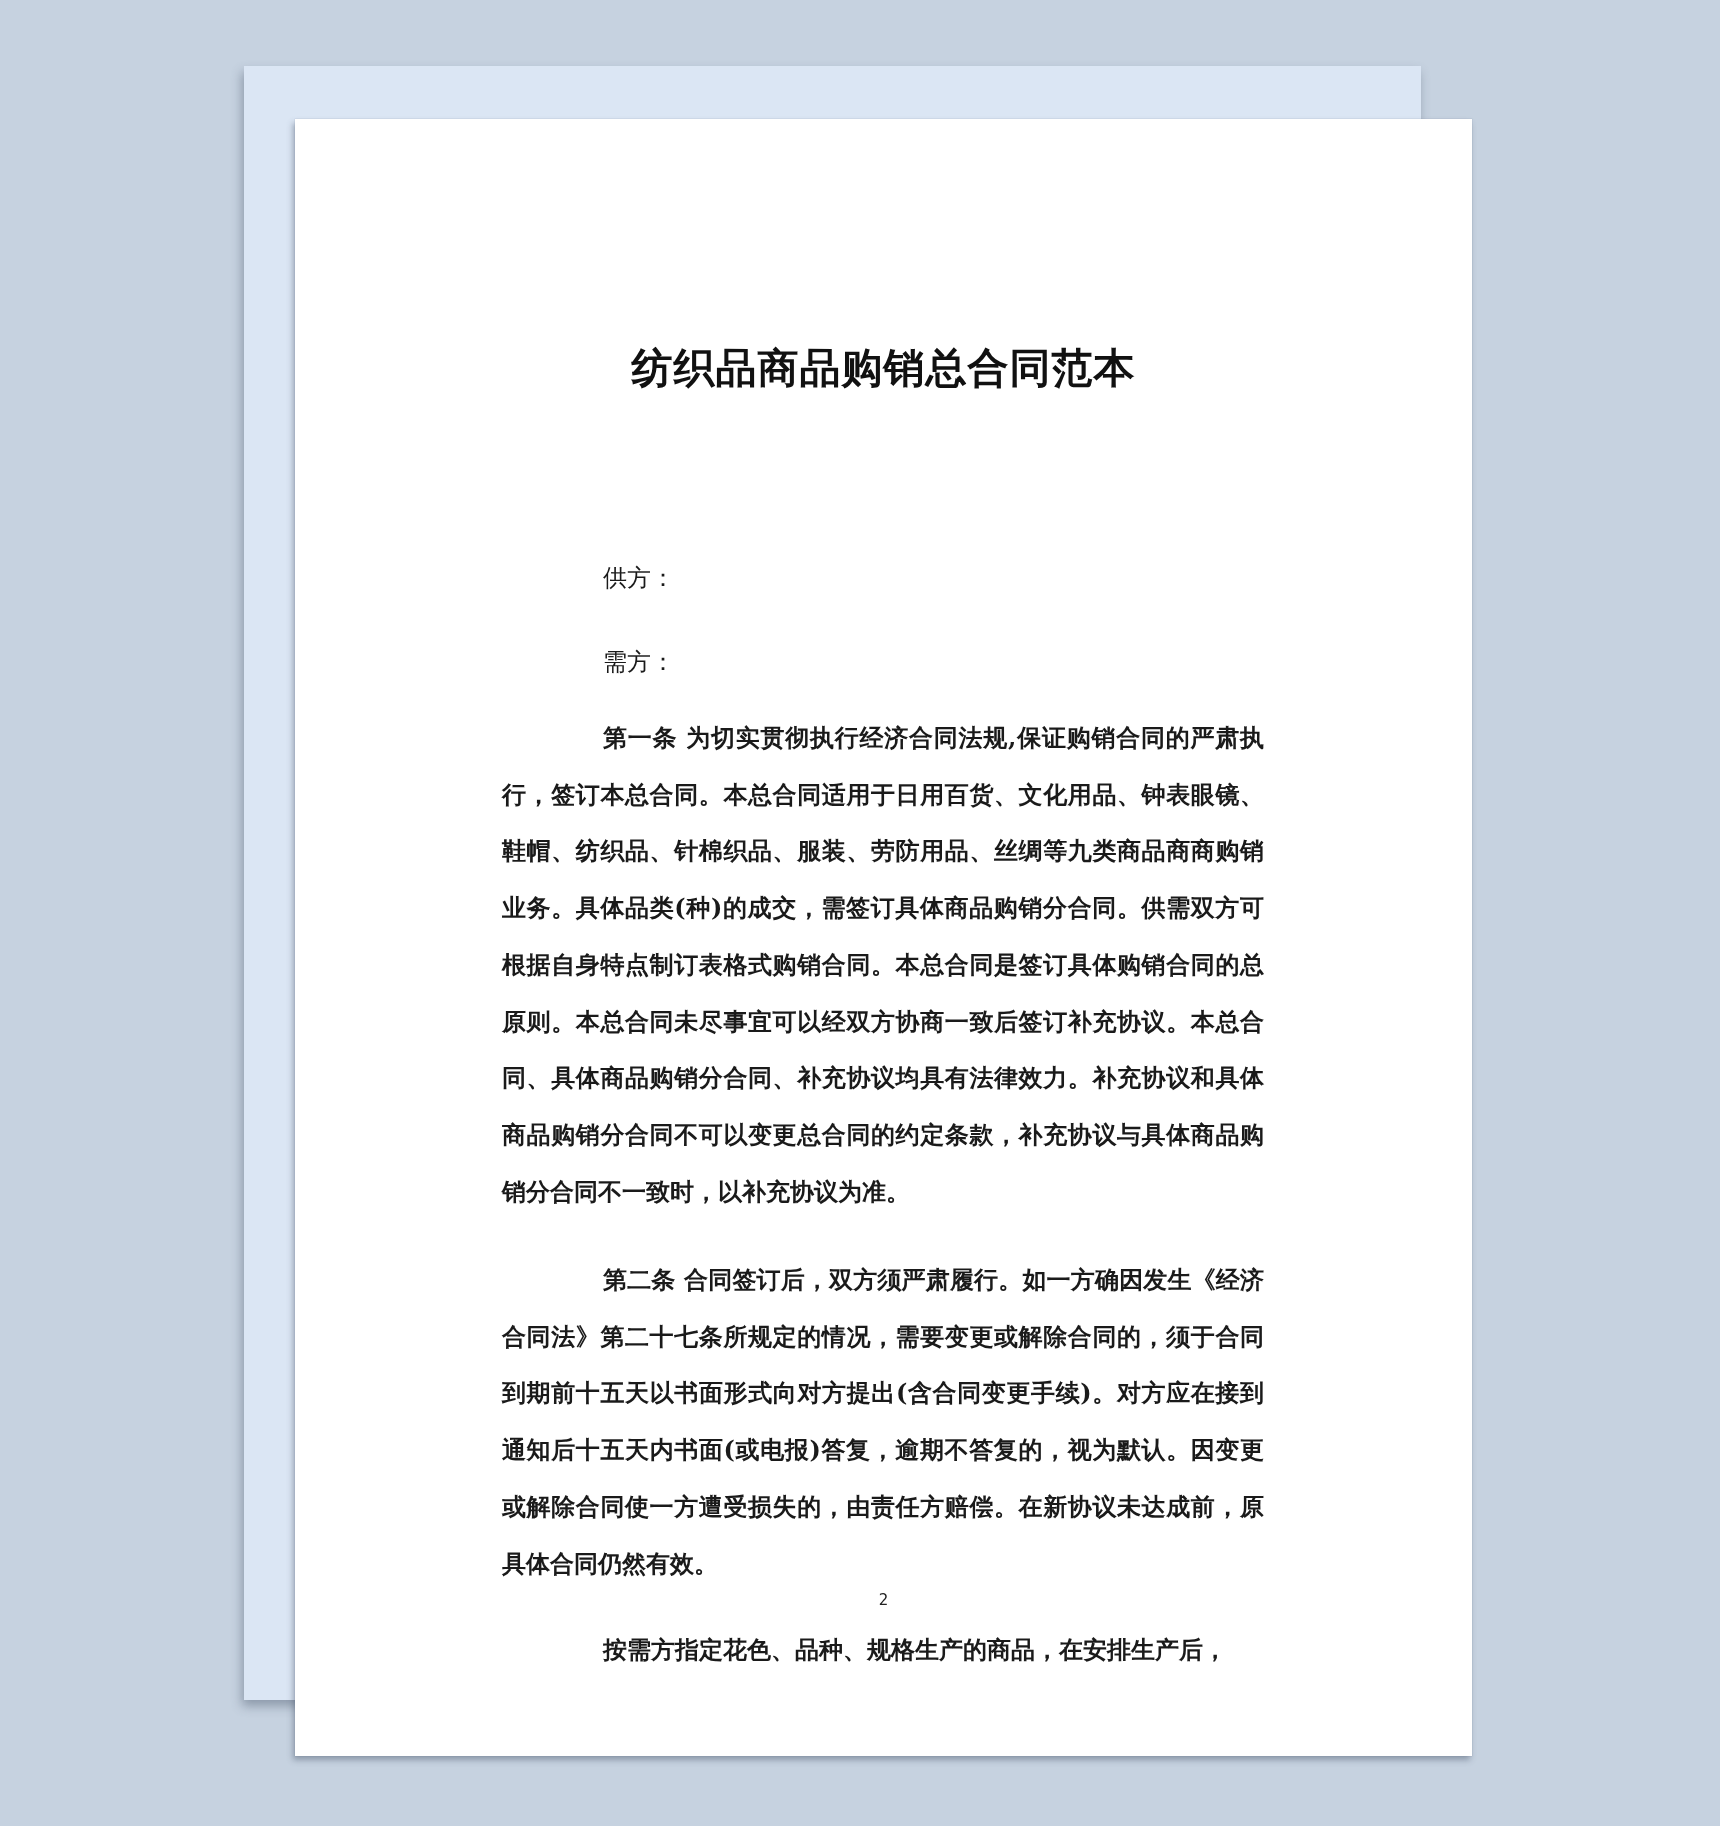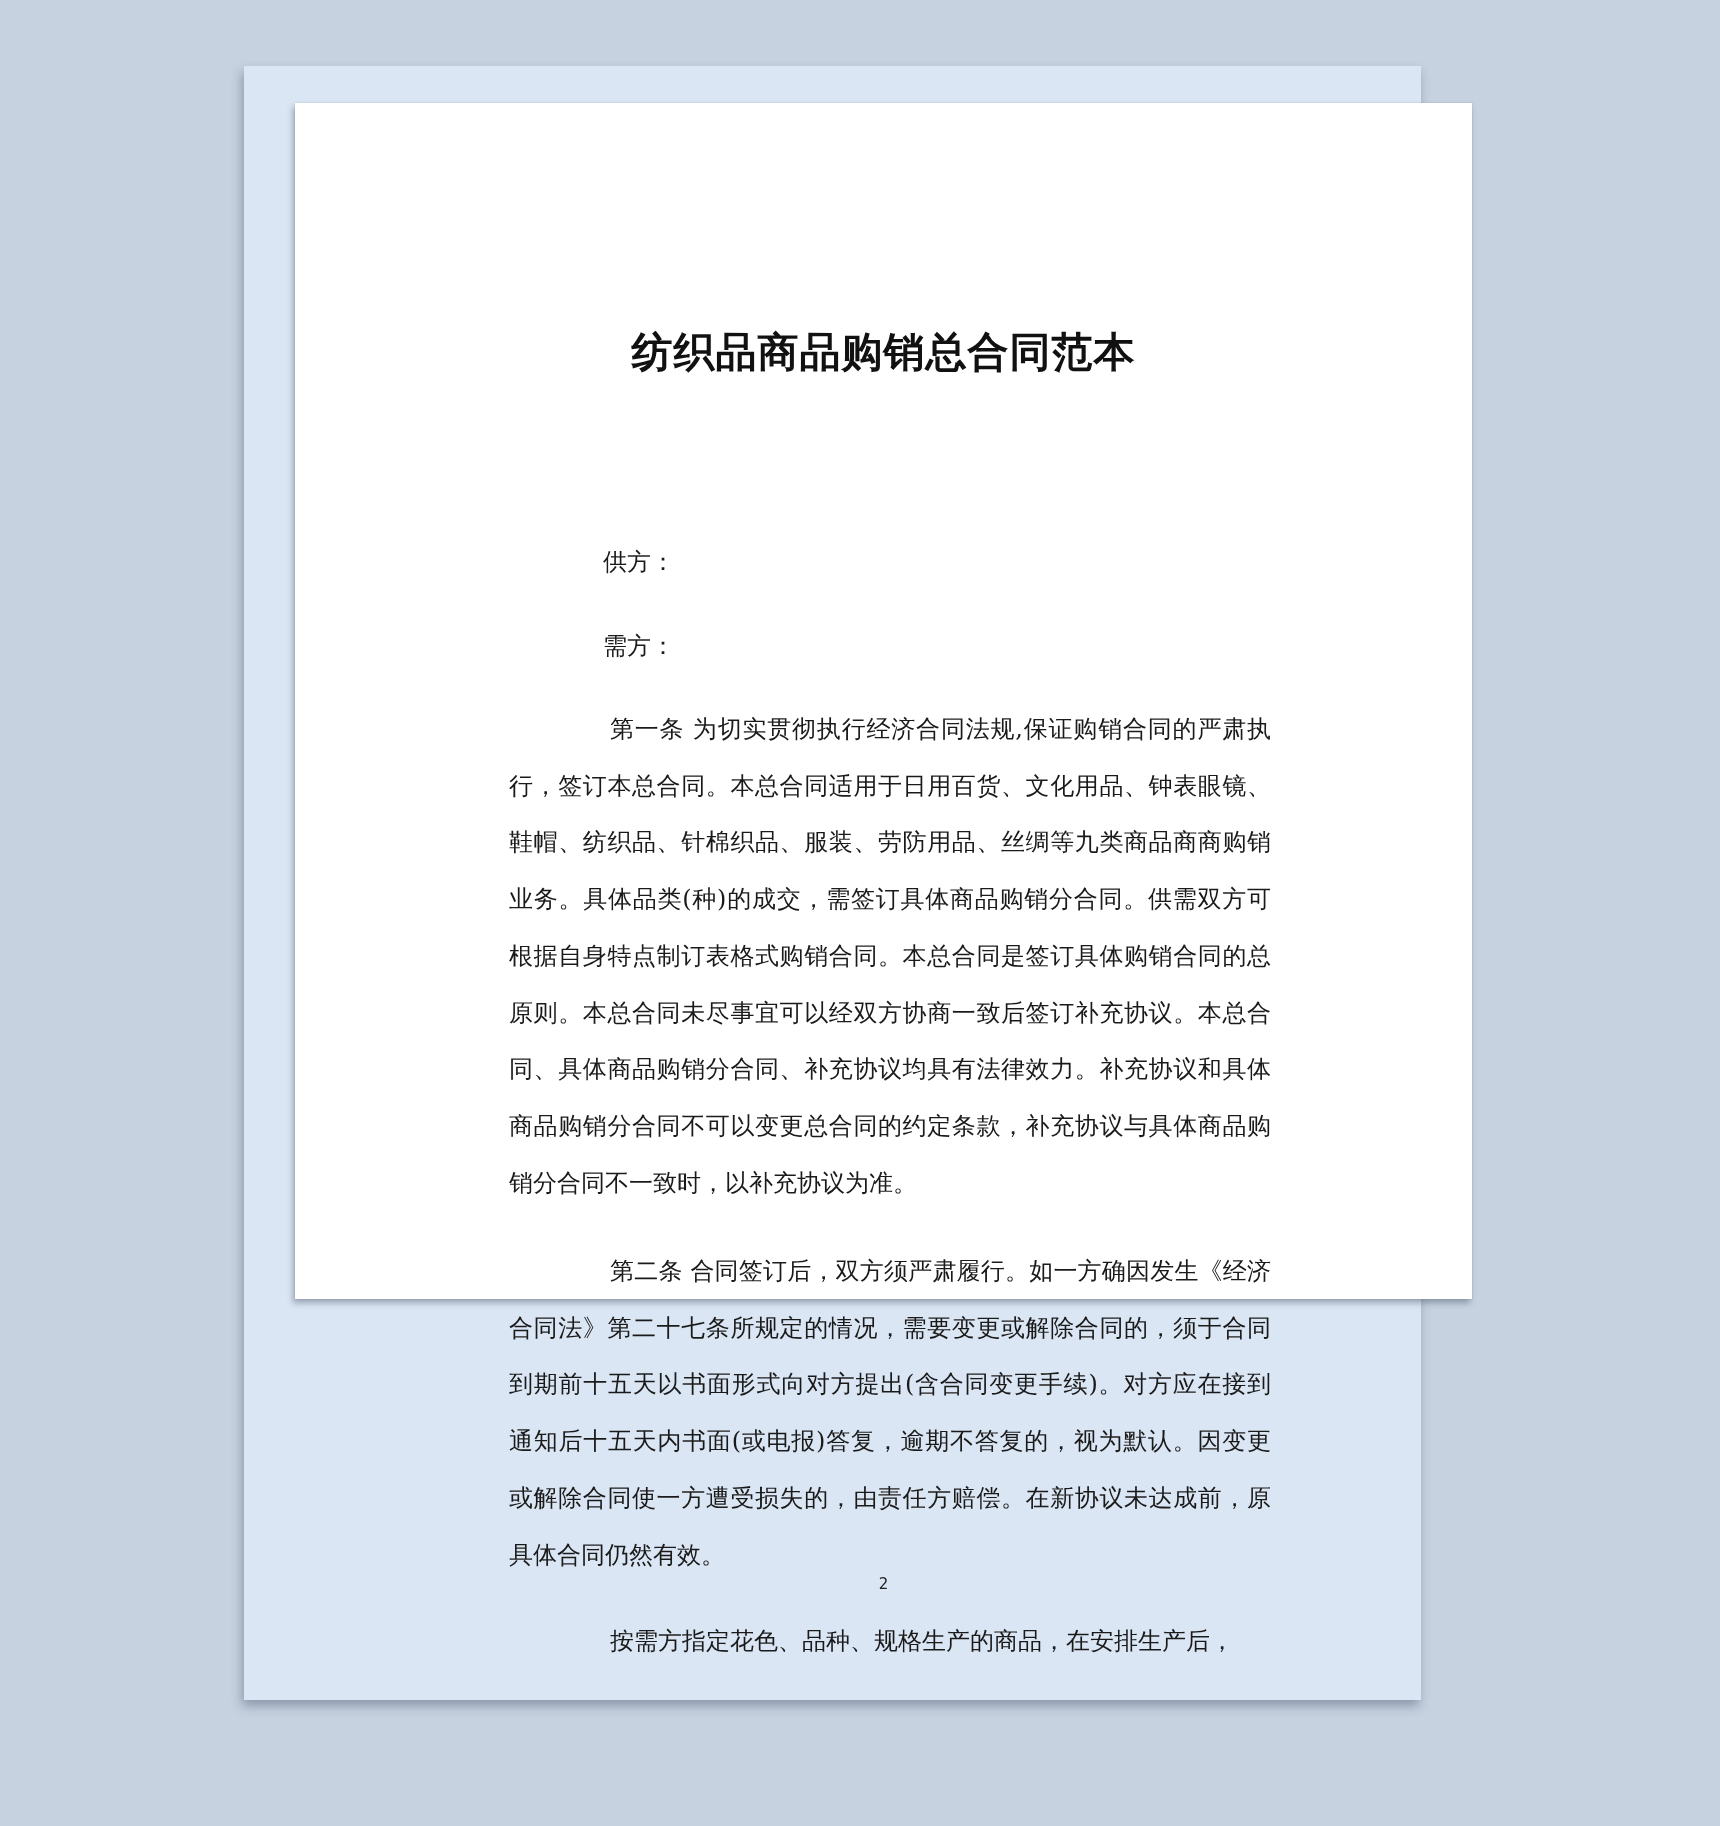--- a/index.html
+++ b/index.html
@@ -19,23 +19,23 @@
       left: 244px;
       top: 66px;
       width: 1177px;
       height: 1634px;
       background: #dbe6f4;
       box-shadow: -2px 6px 10px rgba(70, 85, 105, 0.45);
     }
     .page-front {
       position: absolute;
       left: 295px;
-      top: 103px;
+      top: 119px;
       width: 1177px;
-      height: 1196px;
+      height: 1637px;
       background: #ffffff;
       box-shadow: -2px 4px 6px rgba(70, 85, 105, 0.45), 0 0 1px rgba(120,135,160,0.5);
     }
     .doc-title {
       position: absolute;
       left: 0;
       width: 100%;
       top: 222px;
       text-align: center;
       font-family: "DejaVu Sans", "Liberation Sans", sans-serif;
@@ -60,21 +60,22 @@
     }
     .party.supplier { top: 123px; }
     .party.buyer { top: 207px; font-family: Liberation Mono, monospace; }
     .para {
       position: absolute;
       left: 0;
       width: 762px;
       line-height: 56.7px;
       text-align: justify;
       text-indent: 101px;
-      margin: 7px;
+      margin: 0;
+      font-weight: bold;
     }
     .para.p1 { top: 271px; }
     .para.p2 { top: 813px; }
     .para.p3 { top: 1183px; }
     .page-number {
       position: absolute;
       left: 0;
       width: 100%;
       top: 1472px;
       text-align: center;

